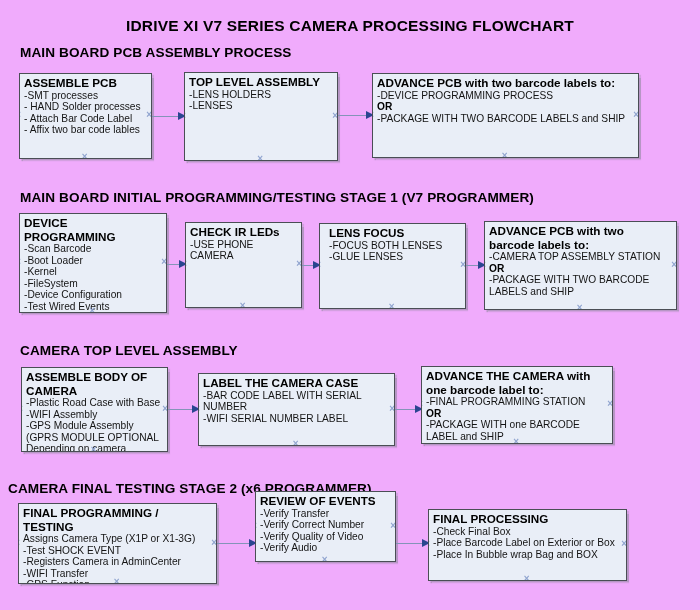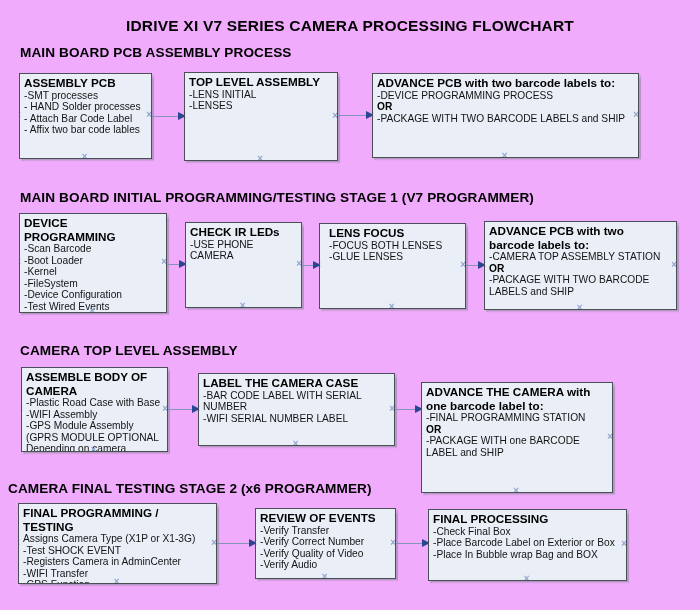--- a/index.html
+++ b/index.html
@@ -46,36 +46,36 @@
 
   <div class="main-title">IDRIVE XI V7 SERIES CAMERA PROCESSING FLOWCHART</div>
 
   <div class="sec-header" style="left:20px;top:45px;">MAIN BOARD PCB ASSEMBLY PROCESS</div>
 
   <div class="box" style="left:19px;top:73px;width:133px;height:86px;">
     <i class="h ht"></i>
       <i class="h hb"></i>
       <i class="h hl"></i>
       <i class="h hr"></i>
-    <div class="box-title">ASSEMBLY PCB</div>
+    <div class="box-title">ASSEMBLE PCB</div>
     <div class="box-line">-SMT processes</div>
     <div class="box-line">- HAND Solder processes</div>
     <div class="box-line">- Attach Bar Code Label</div>
     <div class="box-line">- Affix two bar code lables</div>
   </div>
 
   <div class="arrow" style="left:152px;top:116px;width:32px;"></div>
 
   <div class="box" style="left:184px;top:72px;width:154px;height:89px;">
     <i class="h ht"></i>
       <i class="h hb"></i>
       <i class="h hl"></i>
       <i class="h hr"></i>
     <div class="box-title">TOP LEVEL ASSEMBLY</div>
-    <div class="box-line">-LENS INITIAL</div>
+    <div class="box-line">-LENS HOLDERS</div>
     <div class="box-line">-LENSES</div>
   </div>
 
   <div class="arrow" style="left:338px;top:115px;width:34px;"></div>
 
   <div class="box" style="left:372px;top:73px;width:267px;height:85px;">
     <i class="h ht"></i>
       <i class="h hb"></i>
       <i class="h hl"></i>
       <i class="h hr"></i>
@@ -159,21 +159,21 @@
       <i class="h hb"></i>
       <i class="h hl"></i>
       <i class="h hr"></i>
     <div class="box-title">LABEL THE CAMERA CASE</div>
     <div class="box-line">-BAR CODE LABEL WITH SERIAL NUMBER</div>
     <div class="box-line">-WIFI SERIAL NUMBER LABEL</div>
   </div>
 
   <div class="arrow" style="left:395px;top:409px;width:26px;"></div>
 
-  <div class="box" style="left:421px;top:382px;width:192px;height:111px;">
+  <div class="box" style="left:421px;top:366px;width:192px;height:78px;">
     <i class="h ht"></i>
       <i class="h hb"></i>
       <i class="h hl"></i>
       <i class="h hr"></i>
     <div class="box-title">ADVANCE THE CAMERA with one barcode label to:</div>
     <div class="box-line">-FINAL PROGRAMMING STATION</div>
     <div class="box-line b">OR</div>
     <div class="box-line">-PACKAGE WITH one BARCODE LABEL and SHIP</div>
   </div>
 
@@ -188,21 +188,21 @@
     <div class="box-line">Assigns Camera Type (X1P or X1-3G)</div>
     <div class="box-line">-Test SHOCK EVENT</div>
     <div class="box-line">-Registers Camera in AdminCenter</div>
     <div class="box-line">-WIFI Transfer</div>
     <div class="box-line">-GPS Function</div>
 
   </div>
 
   <div class="arrow" style="left:217px;top:543px;width:38px;"></div>
 
-  <div class="box" style="left:255px;top:508px;width:141px;height:71px;">
+  <div class="box" style="left:255px;top:491px;width:141px;height:71px;">
     <i class="h ht"></i>
       <i class="h hb"></i>
       <i class="h hl"></i>
       <i class="h hr"></i>
     <div class="box-title">REVIEW OF EVENTS</div>
     <div class="box-line">-Verify Transfer</div>
     <div class="box-line">-Verify Correct Number</div>
     <div class="box-line">-Verify Quality of Video</div>
     <div class="box-line">-Verify Audio</div>
   </div>

